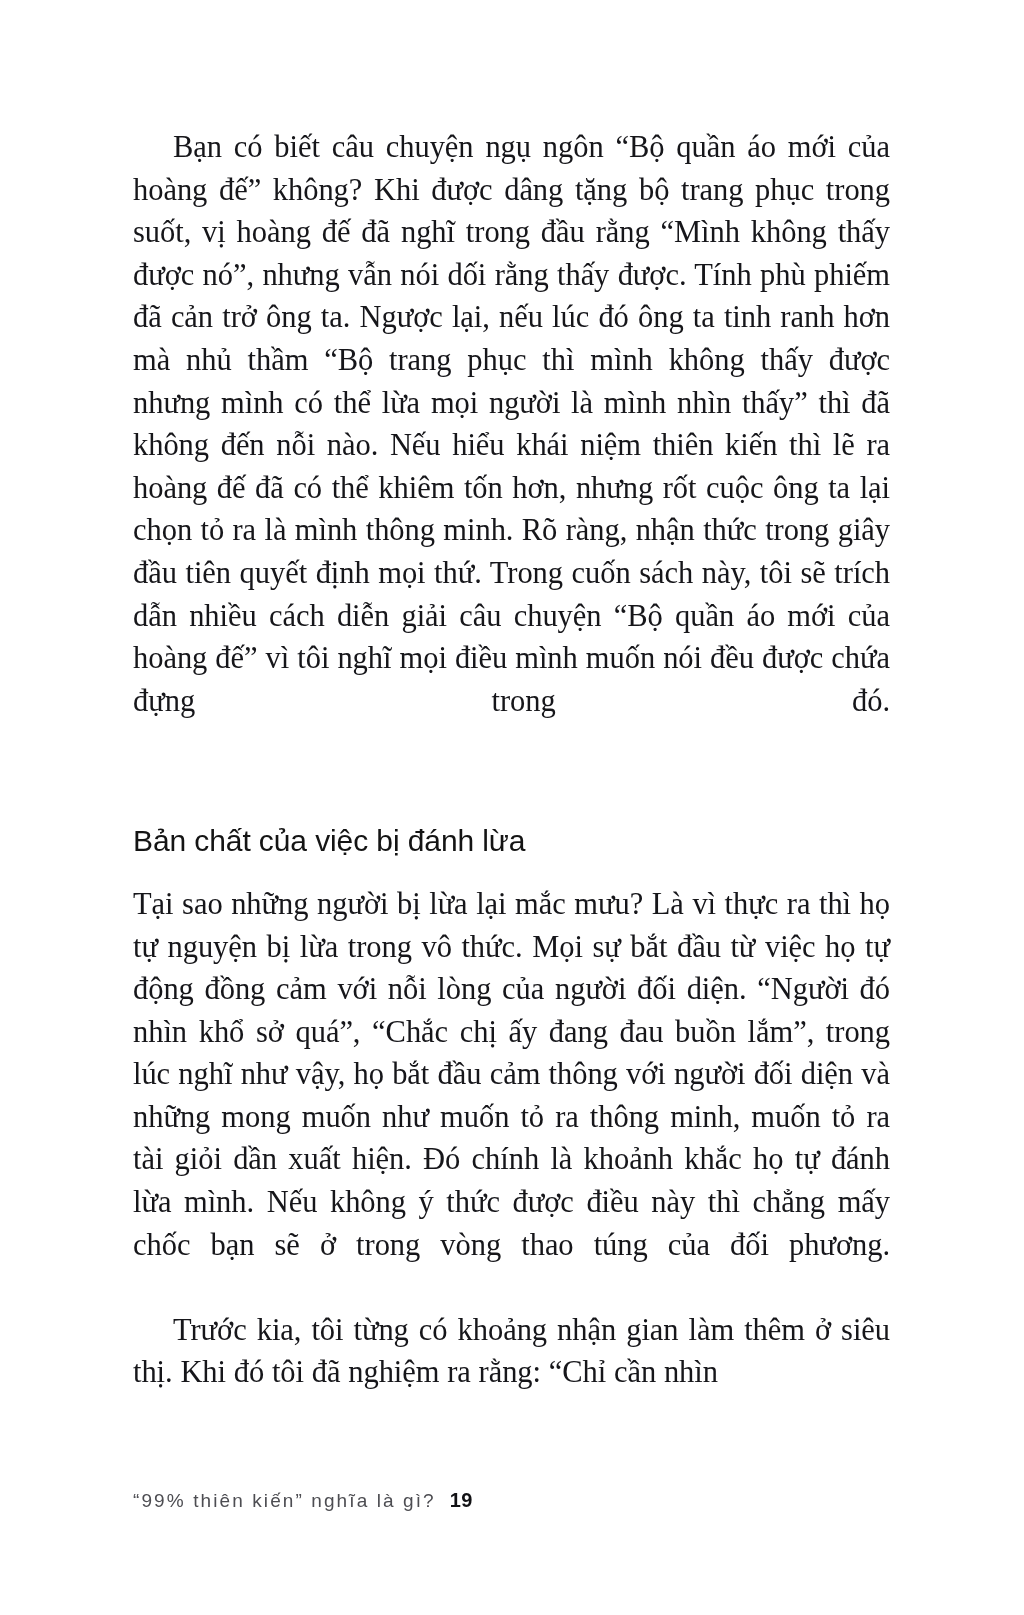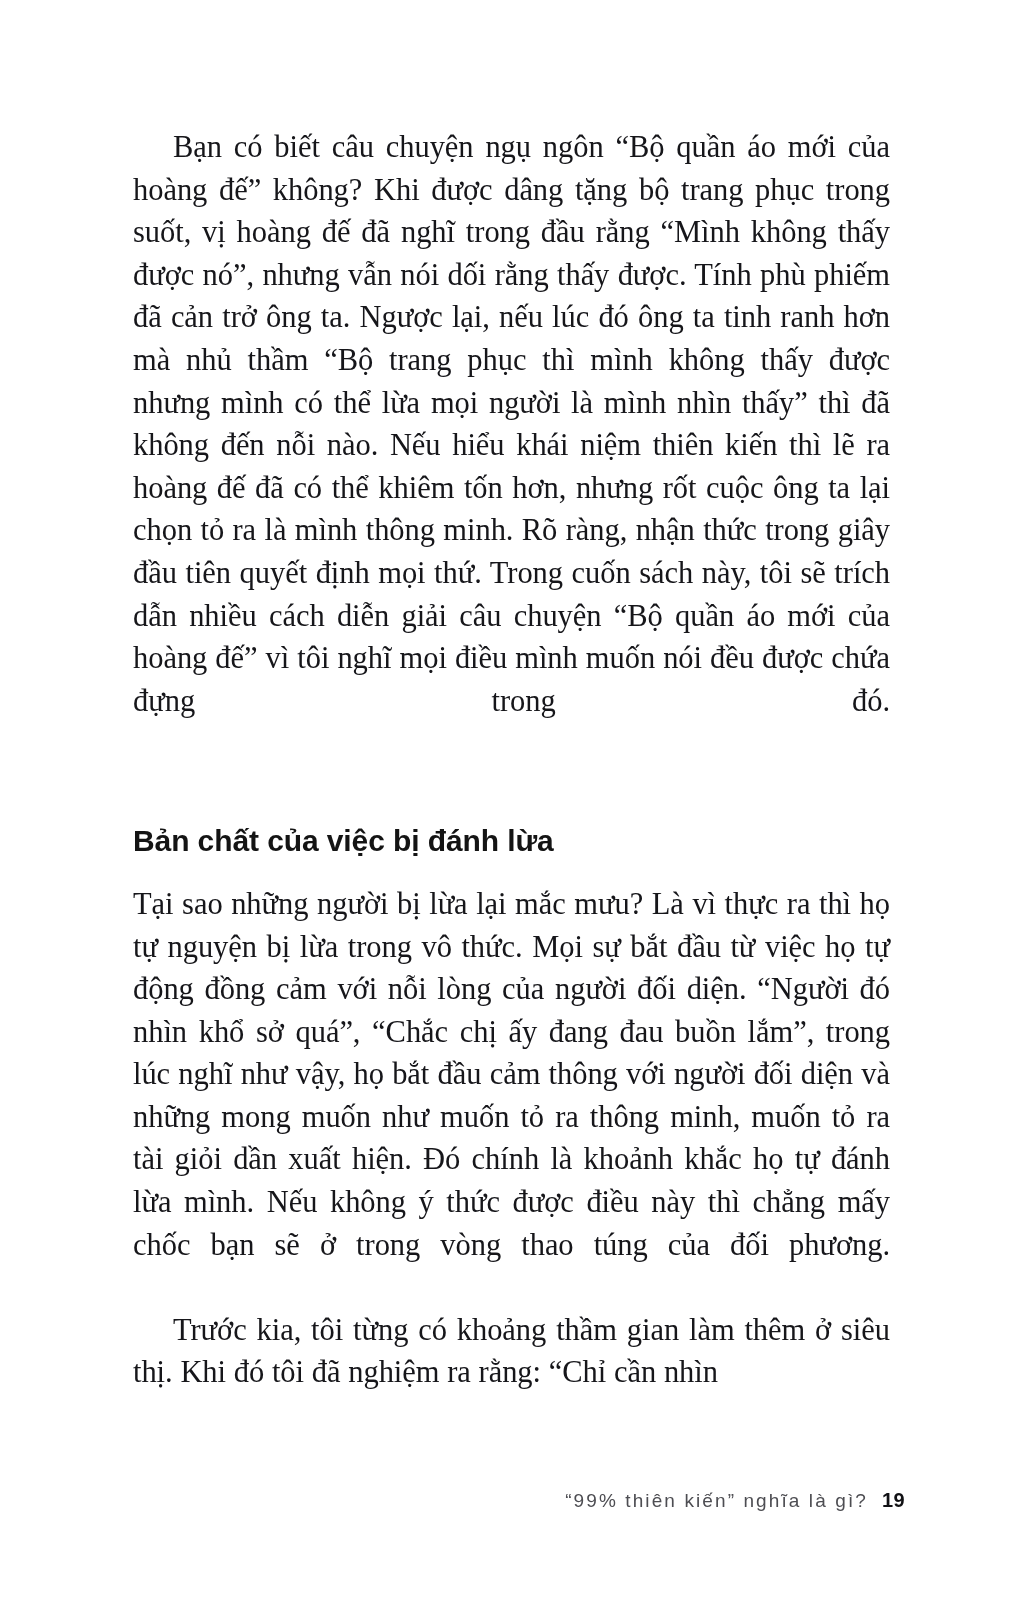--- a/index.html
+++ b/index.html
@@ -52,35 +52,35 @@
     content: "";
     display: inline-block;
     width: 100%;
   }
   .para.nojust::after { content: none; }
 
   .section-heading {
     margin: 0;
     font-family: "Liberation Sans", "DejaVu Sans", sans-serif;
     font-size: 30px;
-    font-weight: 700;
+    font-weight: 400;
     color: #141414;
     letter-spacing: -0.1px;
     line-height: 40px;
   }
 
   .gap-after-p1 { height: 56px; }
   .gap-after-heading { height: 22px; }
 
   .footer {
     position: absolute;
-    left: 148px;
+    left: 133px;
     top: 1487px;
     width: 757px;
-    text-align: right;
+    text-align: left;
     font-family: "Liberation Sans", "DejaVu Sans", sans-serif;
     font-size: 19px;
     line-height: 26px;
     white-space: nowrap;
   }
   .footer-title {
     color: #4d4d52;
     letter-spacing: 2.1px;
     font-weight: 400;
   }
@@ -102,21 +102,21 @@
     <p class="para indent">Bạn có biết câu chuyện ngụ ngôn “Bộ quần áo mới của hoàng đế” không? Khi được dâng tặng bộ trang phục trong suốt, vị hoàng đế đã nghĩ trong đầu rằng “Mình không thấy được nó”, nhưng vẫn nói dối rằng thấy được. Tính phù phiếm đã cản trở ông ta. Ngược lại, nếu lúc đó ông ta tinh ranh hơn mà nhủ thầm “Bộ trang phục thì mình không thấy được nhưng mình có thể lừa mọi người là mình nhìn thấy” thì đã không đến nỗi nào. Nếu hiểu khái niệm thiên kiến thì lẽ ra hoàng đế đã có thể khiêm tốn hơn, nhưng rốt cuộc ông ta lại chọn tỏ ra là mình thông minh. Rõ ràng, nhận thức trong giây đầu tiên quyết định mọi thứ. Trong cuốn sách này, tôi sẽ trích dẫn nhiều cách diễn giải câu chuyện “Bộ quần áo mới của hoàng đế” vì tôi nghĩ mọi điều mình muốn nói đều được chứa đựng trong đó.</p>
 
     <div class="gap-after-p1"></div>
 
     <h2 class="section-heading">Bản chất của việc bị đánh lừa</h2>
 
     <div class="gap-after-heading"></div>
 
     <p class="para">Tại sao những người bị lừa lại mắc mưu? Là vì thực ra thì họ tự nguyện bị lừa trong vô thức. Mọi sự bắt đầu từ việc họ tự động đồng cảm với nỗi lòng của người đối diện. “Người đó nhìn khổ sở quá”, “Chắc chị ấy đang đau buồn lắm”, trong lúc nghĩ như vậy, họ bắt đầu cảm thông với người đối diện và những mong muốn như muốn tỏ ra thông minh, muốn tỏ ra tài giỏi dần xuất hiện. Đó chính là khoảnh khắc họ tự đánh lừa mình. Nếu không ý thức được điều này thì chẳng mấy chốc bạn sẽ ở trong vòng thao túng của đối phương.</p>
 
-    <p class="para indent nojust">Trước kia, tôi từng có khoảng thầm gian làm thêm ở siêu thị. Khi đó tôi đã nghiệm ra rằng: “Chỉ cần nhìn</p>
+    <p class="para indent nojust">Trước kia, tôi từng có khoảng nhận gian làm thêm ở siêu thị. Khi đó tôi đã nghiệm ra rằng: “Chỉ cần nhìn</p>
 
   </div>
 
   <div class="footer">
     <span class="footer-title">“99% thiên kiến” nghĩa là gì?</span><span class="footer-pagenum">19</span>
   </div>
 
 </div>
 
 </body></html>

